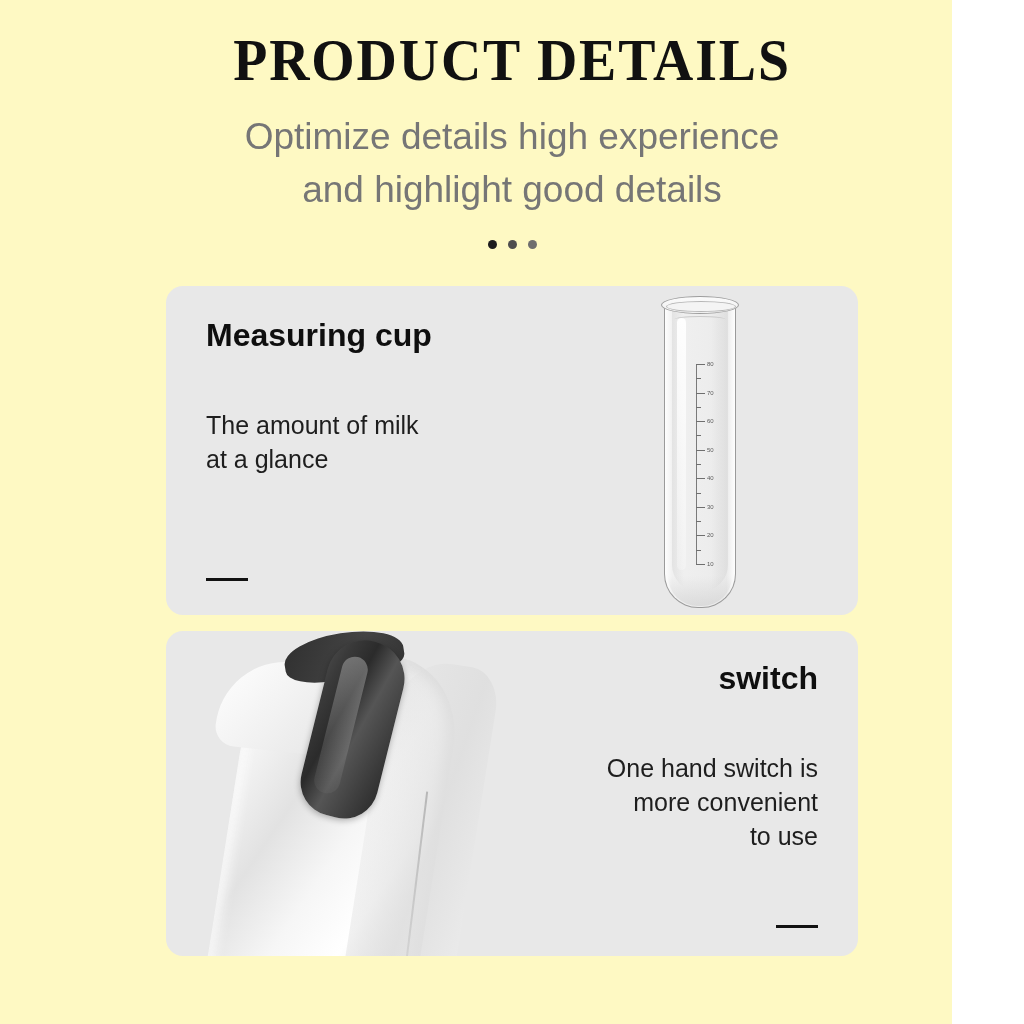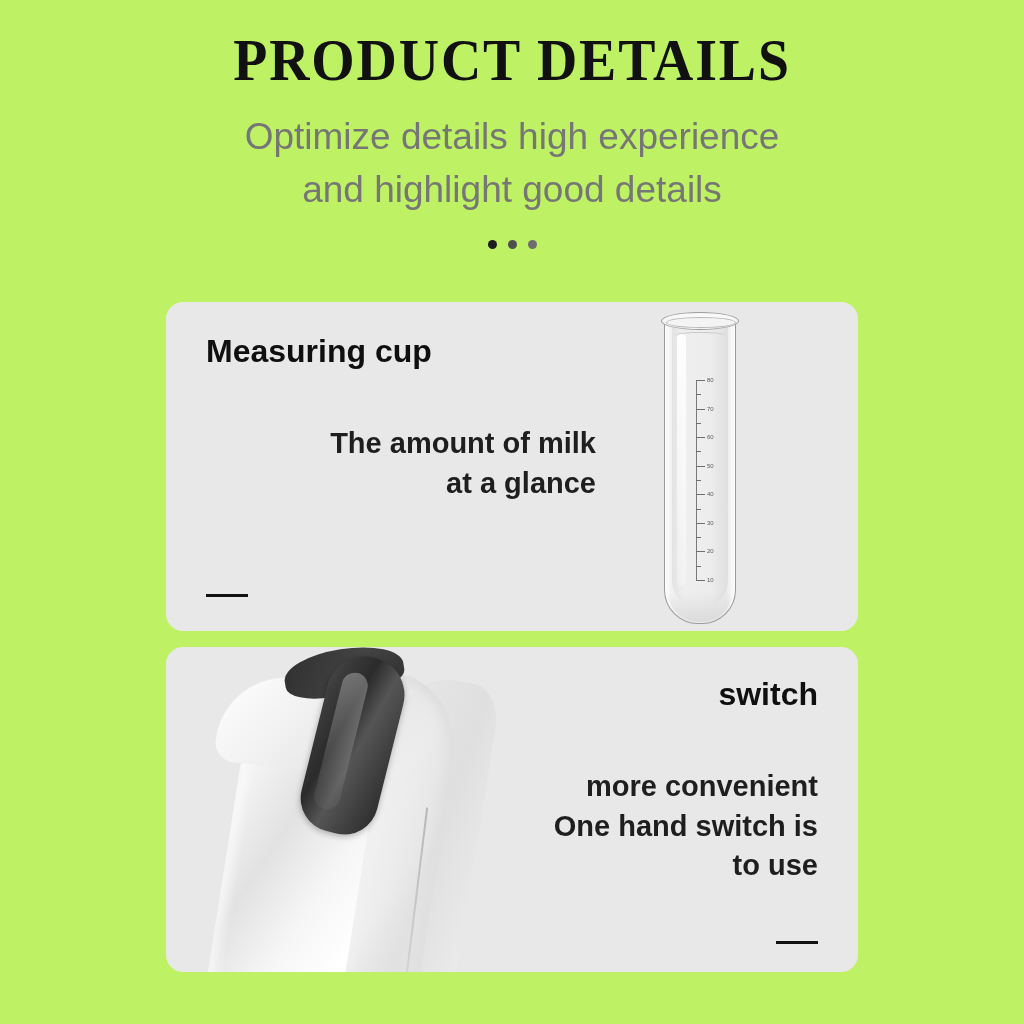--- a/index.html
+++ b/index.html
@@ -2,23 +2,23 @@
 <html><head>
 <meta charset="utf-8">
 <style>
   html, body {
     margin: 0;
     padding: 0;
     background: #ffffff;
   }
   .page {
     position: relative;
-    width: 1024px;
+    width: 952px;
     height: 1024px;
-    background: #bef264;
+    background: #fef9c3;
     overflow: hidden;
     font-family: "Liberation Sans", sans-serif;
   }
 
   
   .header {
     position: absolute;
     left: 0;
     top: 0;
     width: 1024px;
@@ -62,21 +62,20 @@
   .dots .dot.d1 { background: #1d1d1d; }
   .dots .dot.d2 { background: #4e4e4e; }
   .dots .dot.d3 { background: #6e6e6e; }
 
   
   .card {
     position: absolute;
     background: #e8e8e8;
     border-radius: 17px;
     overflow: hidden;
-    margin-top: 16px;
   }
   .card-1 { left: 166px; top: 286px; width: 692px; height: 329px; }
   .card-2 { left: 166px; top: 631px; width: 692px; height: 325px; }
 
   .card-text {
     position: absolute;
     top: 0;
     height: 100%;
     box-sizing: border-box;
   }
@@ -86,25 +85,24 @@
   .card-title {
     margin: 0;
     font-size: 32px;
     font-weight: 700;
     color: #0f0f0f;
     letter-spacing: 0px;
     line-height: 1.2;
   }
   .card-body {
     margin: 0;
-    font-size: 29px;
-    font-weight: 700;
+    font-size: 25px;
+    font-weight: 400;
     color: #1e1e1e;
     line-height: 1.36;
-    text-align: right;
   }
   .card-1 .card-body { padding-top: 54px; }
   .card-2 .card-body { padding-top: 54px; }
   .card-body .line { display: block; }
 
   .rule {
     position: absolute;
     height: 3px;
     background: #111111;
     width: 42px;
@@ -418,22 +416,22 @@
       <div class="handle-top-white"></div>
       <div class="device-seam"></div>
       <div class="switch-top-cap"></div>
       <div class="switch-btn"></div>
       <div class="switch-gloss"></div>
     </div>
 
     <div class="card-text">
       <h2 class="card-title">switch</h2>
       <p class="card-body">
+        <span class="line">One hand switch is</span>
         <span class="line">more convenient</span>
-        <span class="line">One hand switch is</span>
         <span class="line">to use</span>
       </p>
     </div>
 
     <div class="rule"></div>
   </div>
 
 </div>
 
 </body></html>

